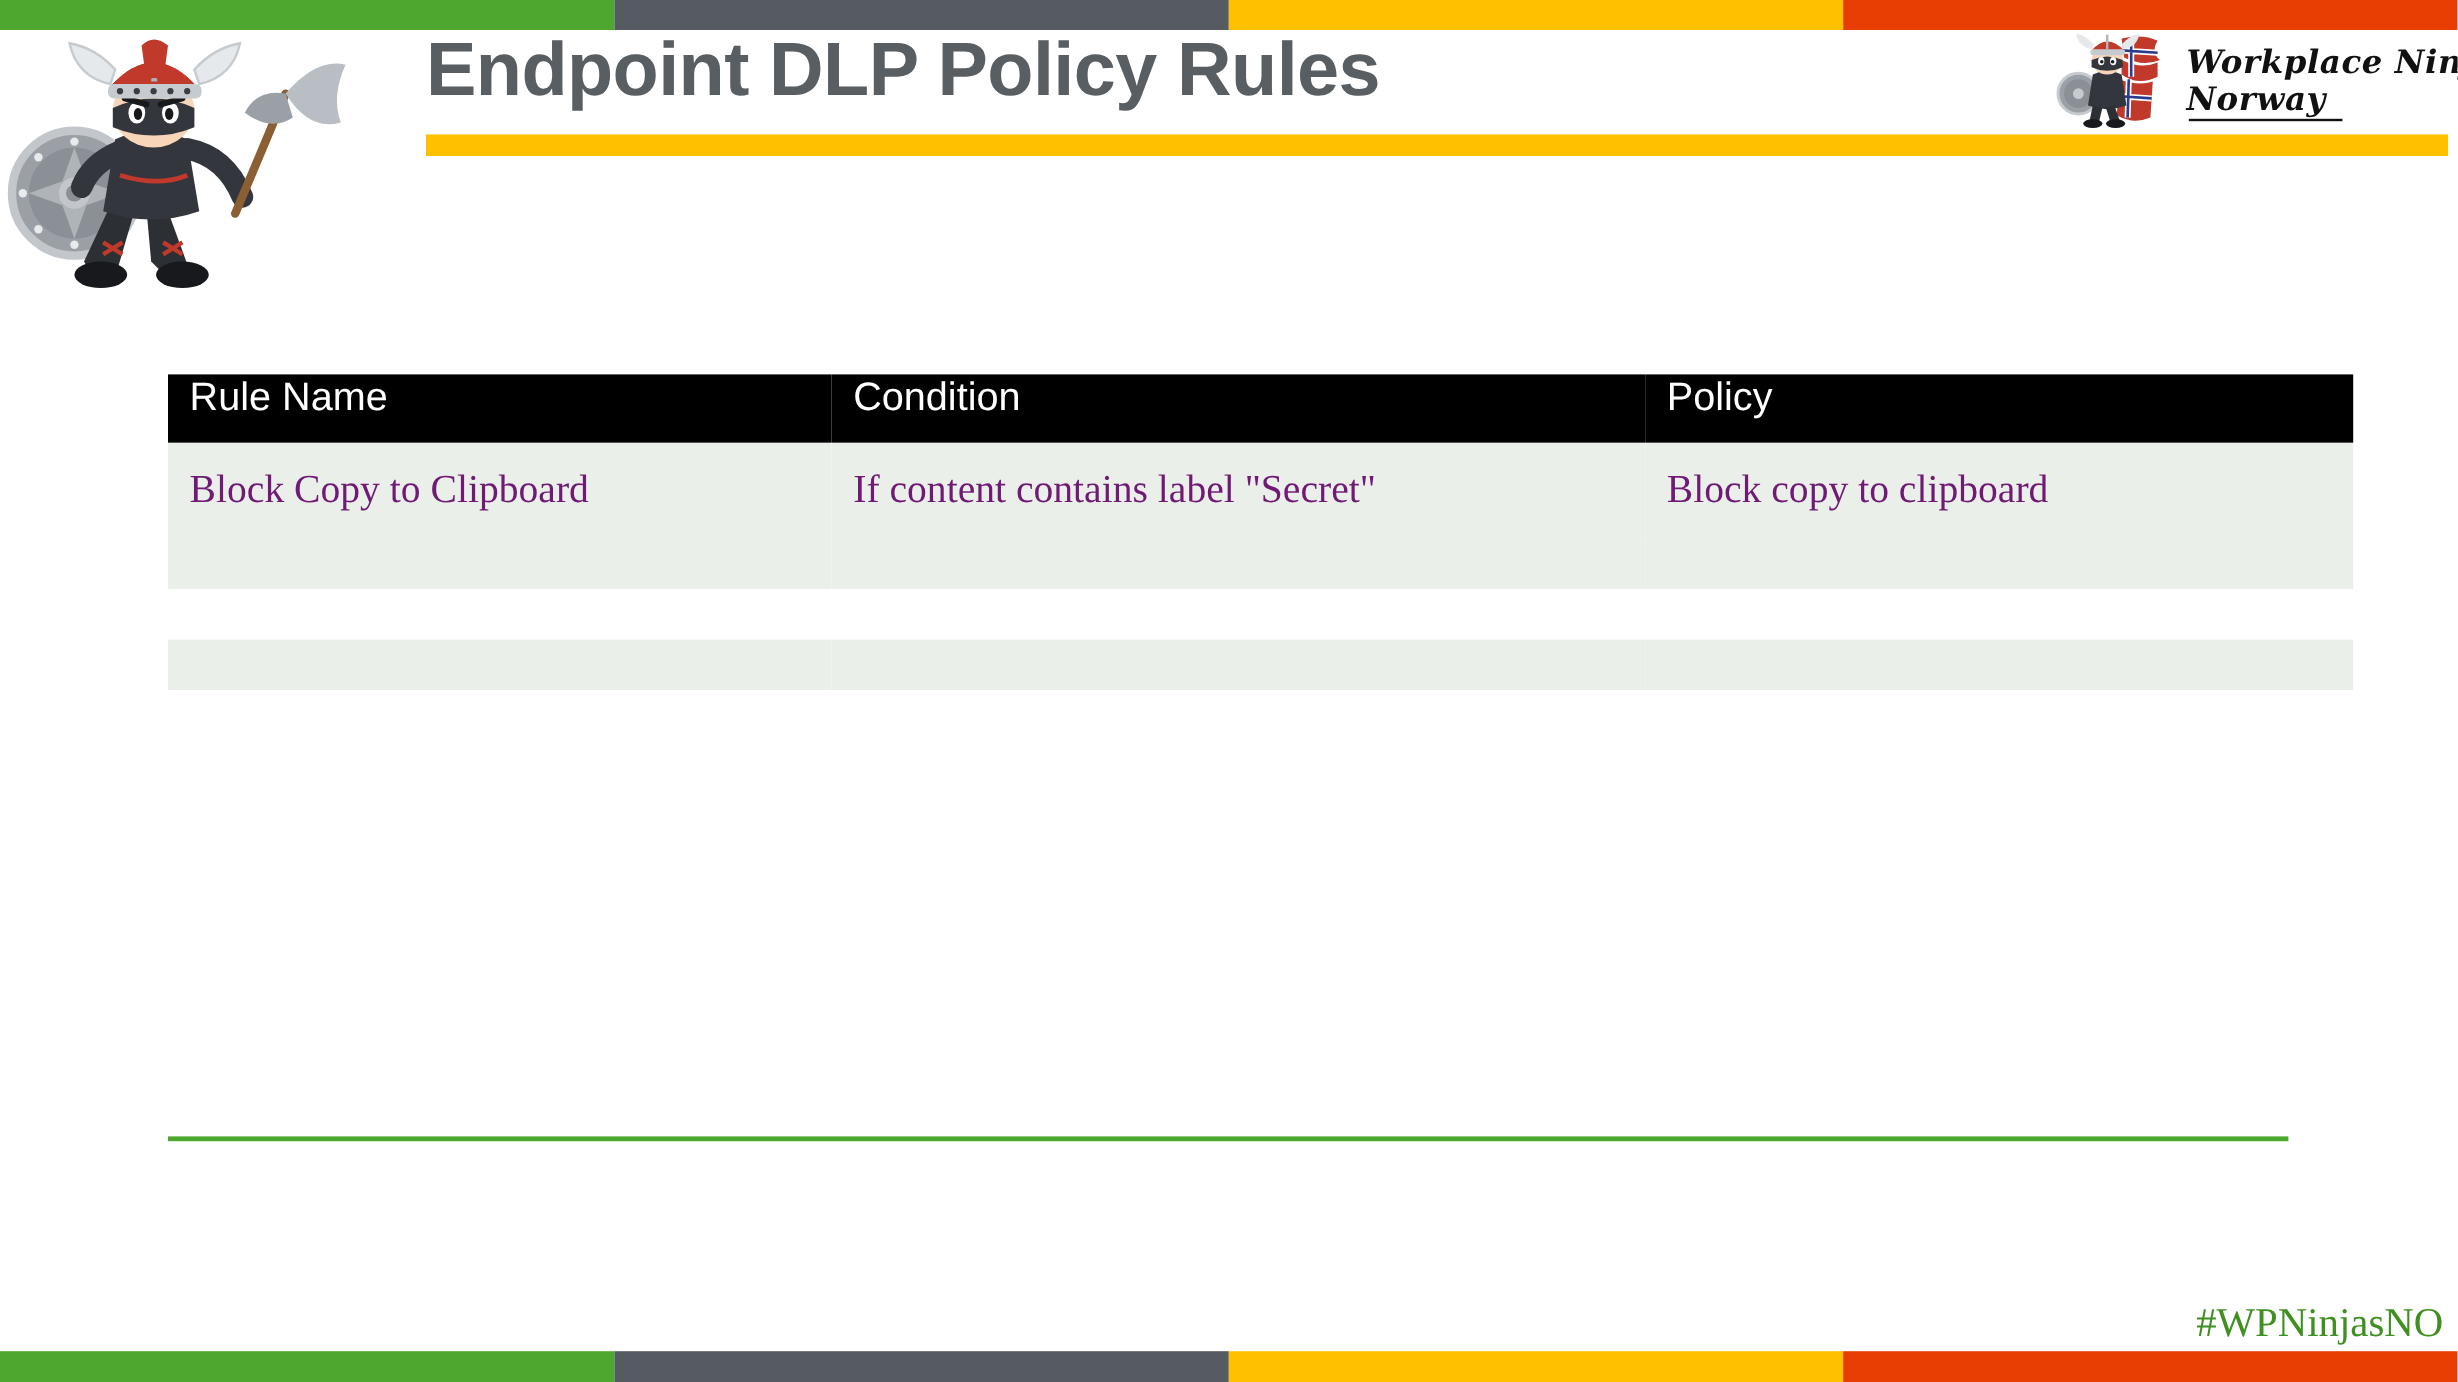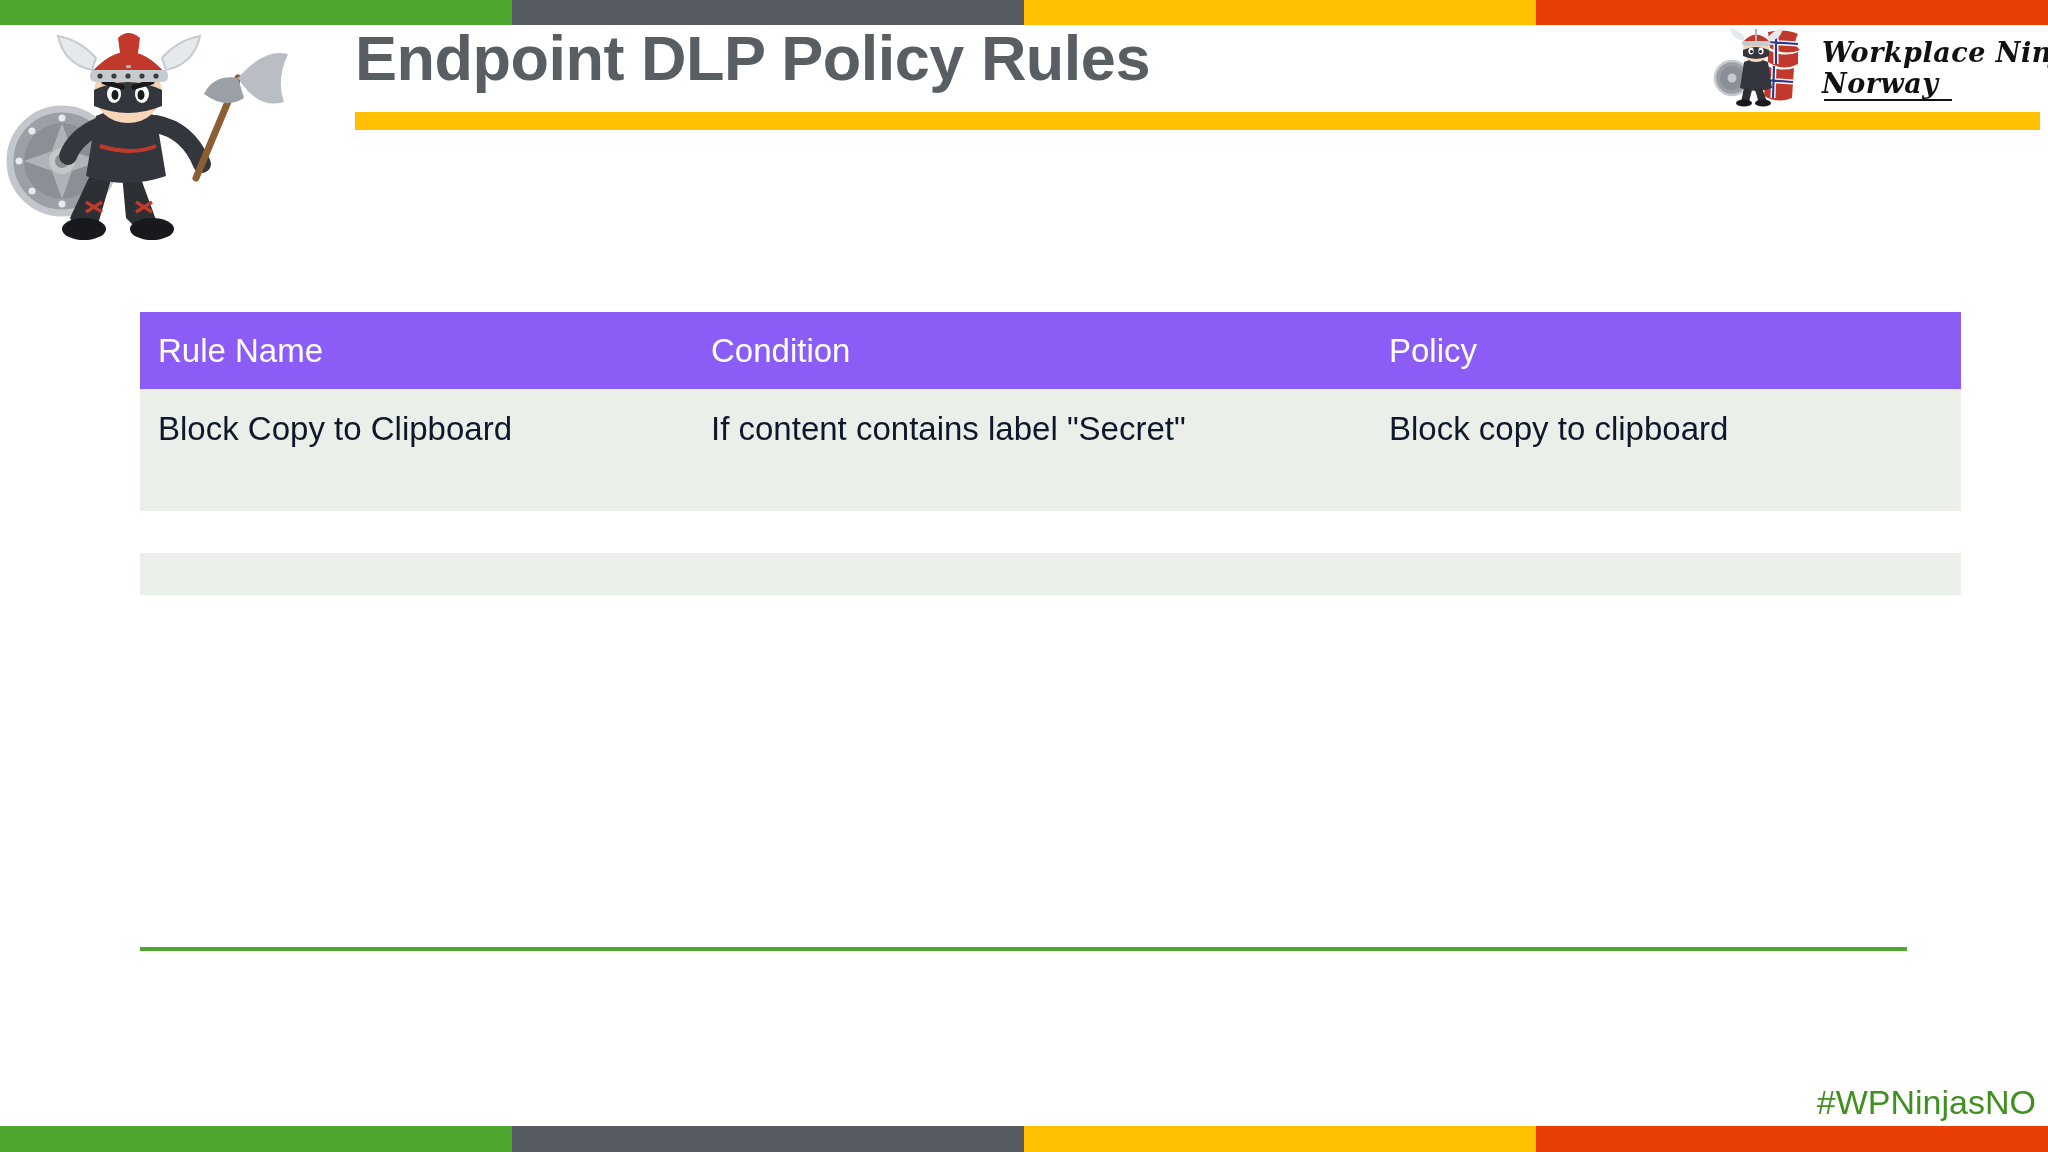--- a/index.html
+++ b/index.html
@@ -125,30 +125,31 @@
   .rules-table th,
   .rules-table td {
     text-align: left;
     vertical-align: top;
     padding: 18px 0 18px 18px;
     font-size: 33px;
     font-weight: normal;
     font-family: "Liberation Sans", sans-serif;
   }
   .rules-table thead th {
-    background: #8b5cf6;
+    background: #000000;
     color: #ffffff;
     height: 37px;
     line-height: 37px;
-    padding-top: 20px;
+    padding-top: 0;
     padding-bottom: 20px;
   }
   .rules-table tbody td {
-    color: #0f172a;
+    color: #701a75;
     line-height: 1.32;
+    font-family: Liberation Serif, serif;
   }
   .rules-table tbody tr.shade td { background: #EAEFEA; }
   .rules-table tbody tr.plain td { background: #FFFFFF; }
   .col-rule   { width: 535px; }
   .col-cond   { width: 660px; margin-top: 17px; }
   .col-action { width: 572px; }
   .row-spacer td { padding: 0; height: 42px; }
   .table-bottom-rule {
     position: absolute;
     left: 140px;
@@ -157,21 +158,21 @@
     background: #4EA72E;
   }
 
   
   .footer-tag {
     position: absolute;
     right: 12px;
     bottom: 30px;
     font-size: 34px;
     color: #3F9021;
-    font-family: Liberation Sans, sans-serif;
+    font-family: Liberation Serif, serif;
     white-space: nowrap;
   }
 </style>
 </head>
 <body>
 
 <div class="colorbar top">
   <div class="seg seg-green"></div>
   <div class="seg seg-gray"></div>
   <div class="seg seg-yellow"></div>

